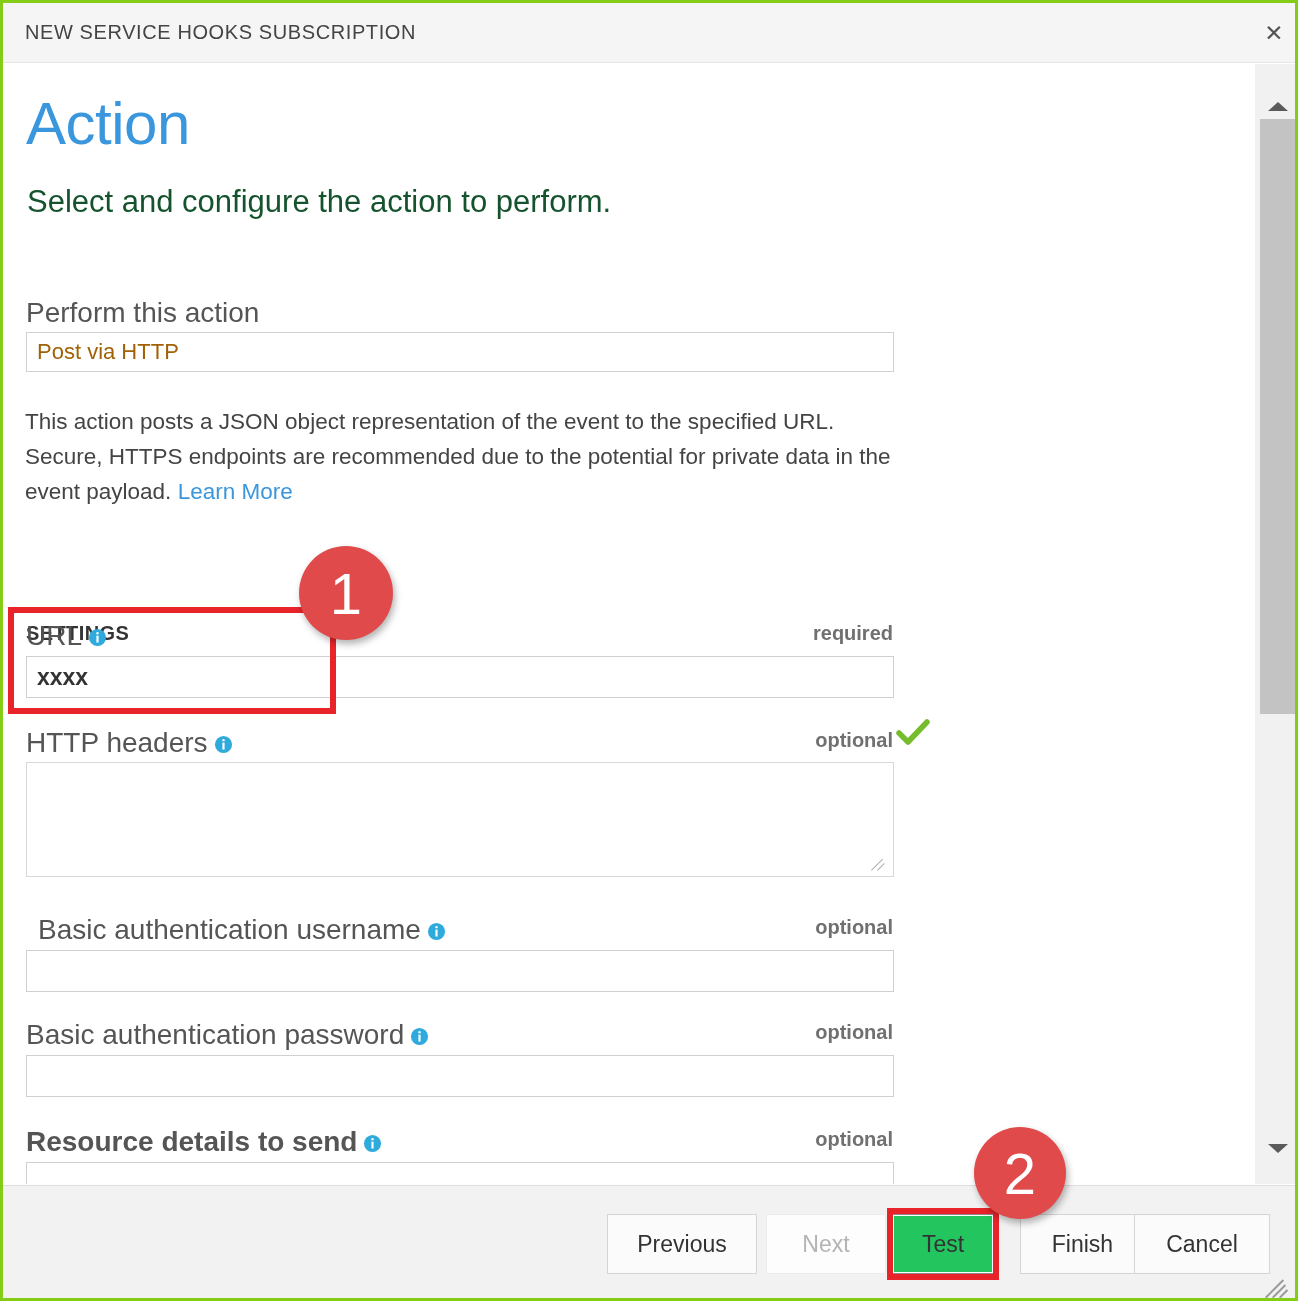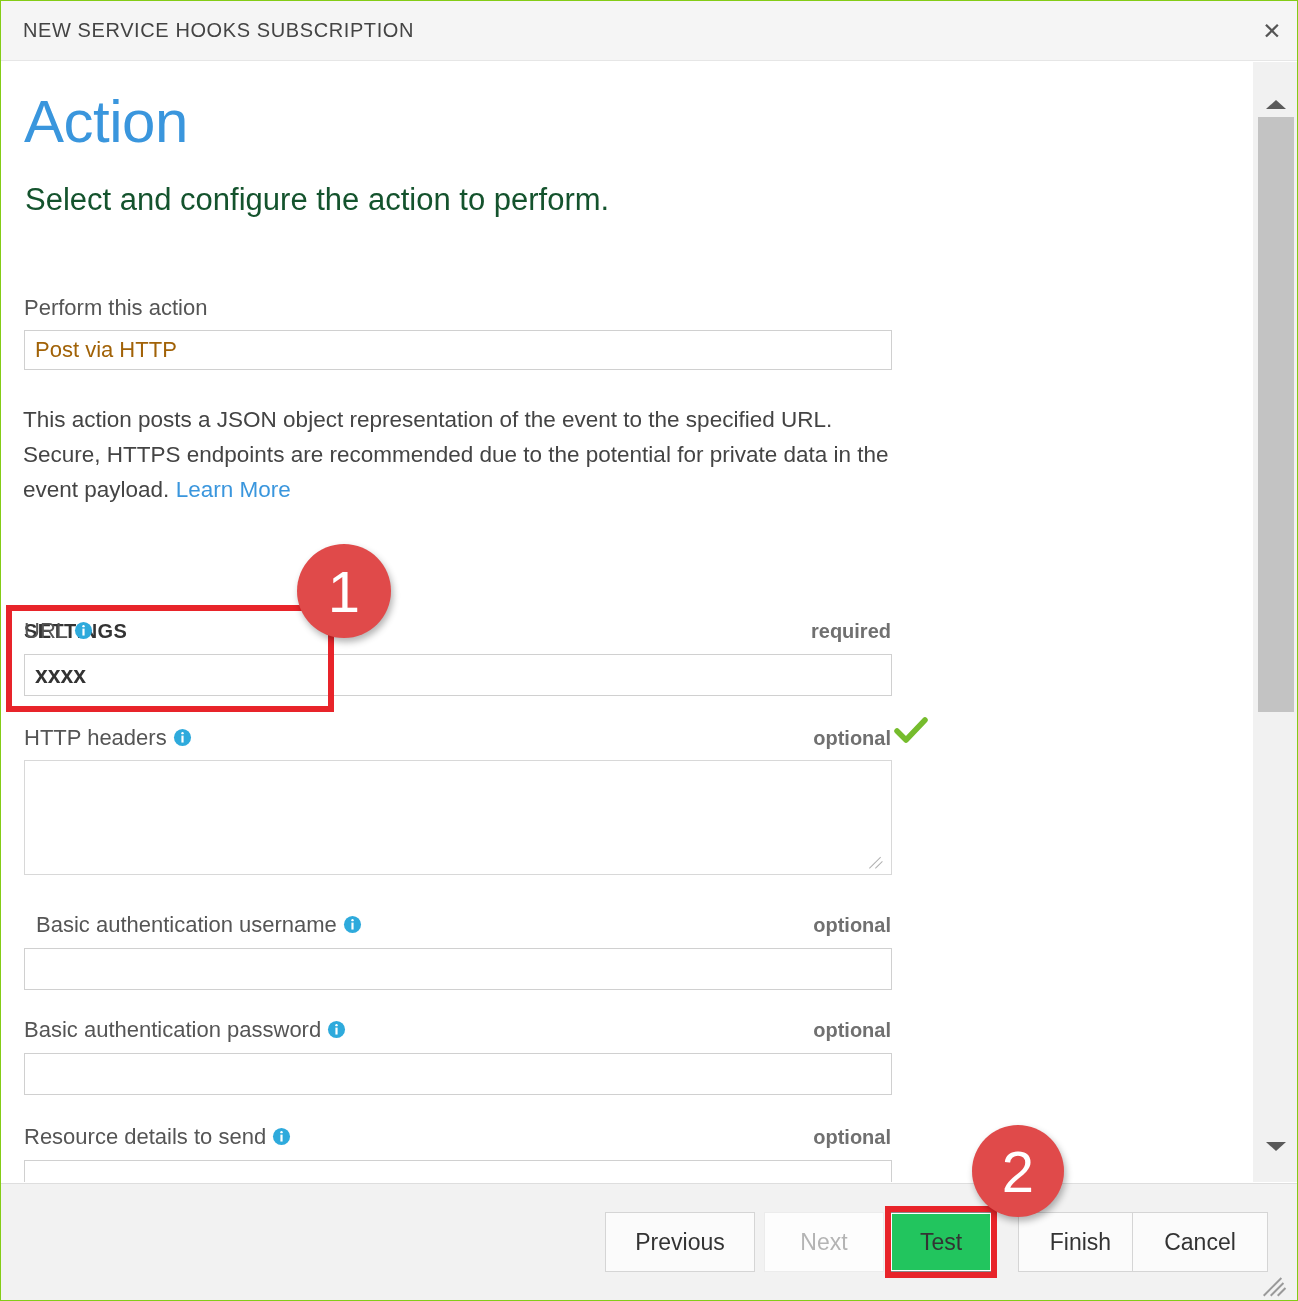--- a/index.html
+++ b/index.html
@@ -15,21 +15,21 @@
     overflow: hidden;
     position: relative;
   }
 
   #dialog {
     position: absolute;
     left: 0; top: 0;
     width: 1298px;
     height: 1301px;
     background: #ffffff;
-    border: 1px solid #84cc16;
+    border: 3px solid #84cc16;
     box-sizing: border-box;
     overflow: hidden;
   }
 
   
   #titlebar {
     position: absolute;
     left: 0; top: 0;
     width: 1298px;
     height: 60px;
@@ -88,21 +88,21 @@
     position: absolute;
     left: 24px;
     top: 120px;
     font-size: 31px;
     color: #14532d;
     font-weight: 400;
   }
 
   .field-label {
     position: absolute;
-    font-size: 22px;
+    font-size: 28px;
     color: #555555;
     font-weight: 400;
     white-space: nowrap;
   }
   .req-tag {
     position: absolute;
     font-size: 20px;
     color: #707070;
     right: 0;
     text-align: right;
@@ -383,21 +383,21 @@
     <div class="field-label" style="left:23px; top:955px;">
       <span>Basic authentication password</span><span class="info-icon"><svg width="19" height="19" viewBox="0 0 20 20">
             <circle cx="10" cy="10" r="9" fill="#2eaadc"></circle>
             <circle cx="10" cy="5.4" r="1.25" fill="#ffffff"></circle>
             <rect x="8.85" y="8" width="2.3" height="7.3" fill="#ffffff"></rect>
           </svg></span>
     </div>
     <div class="req-tag" style="left:640px; top:957px; width:250px;">optional</div>
     <input type="password" class="txt-input" style="left: 23px; top: 991px; width: 868px; height: 42px;">
 
-    <div class="field-label" style="left:23px; top:1062px;">
+    <div class="field-label" style="left:23px; top:1062px;font-weight:bold;">
       <span>Resource details to send</span><span class="info-icon"><svg width="19" height="19" viewBox="0 0 20 20">
             <circle cx="10" cy="10" r="9" fill="#2eaadc"></circle>
             <circle cx="10" cy="5.4" r="1.25" fill="#ffffff"></circle>
             <rect x="8.85" y="8" width="2.3" height="7.3" fill="#ffffff"></rect>
           </svg></span>
     </div>
     <div class="req-tag" style="left:640px; top:1064px; width:250px;">optional</div>
     <input class="txt-input" style="left: 23px; top: 1098px; width: 868px; height: 42px;">
 
   </div>

